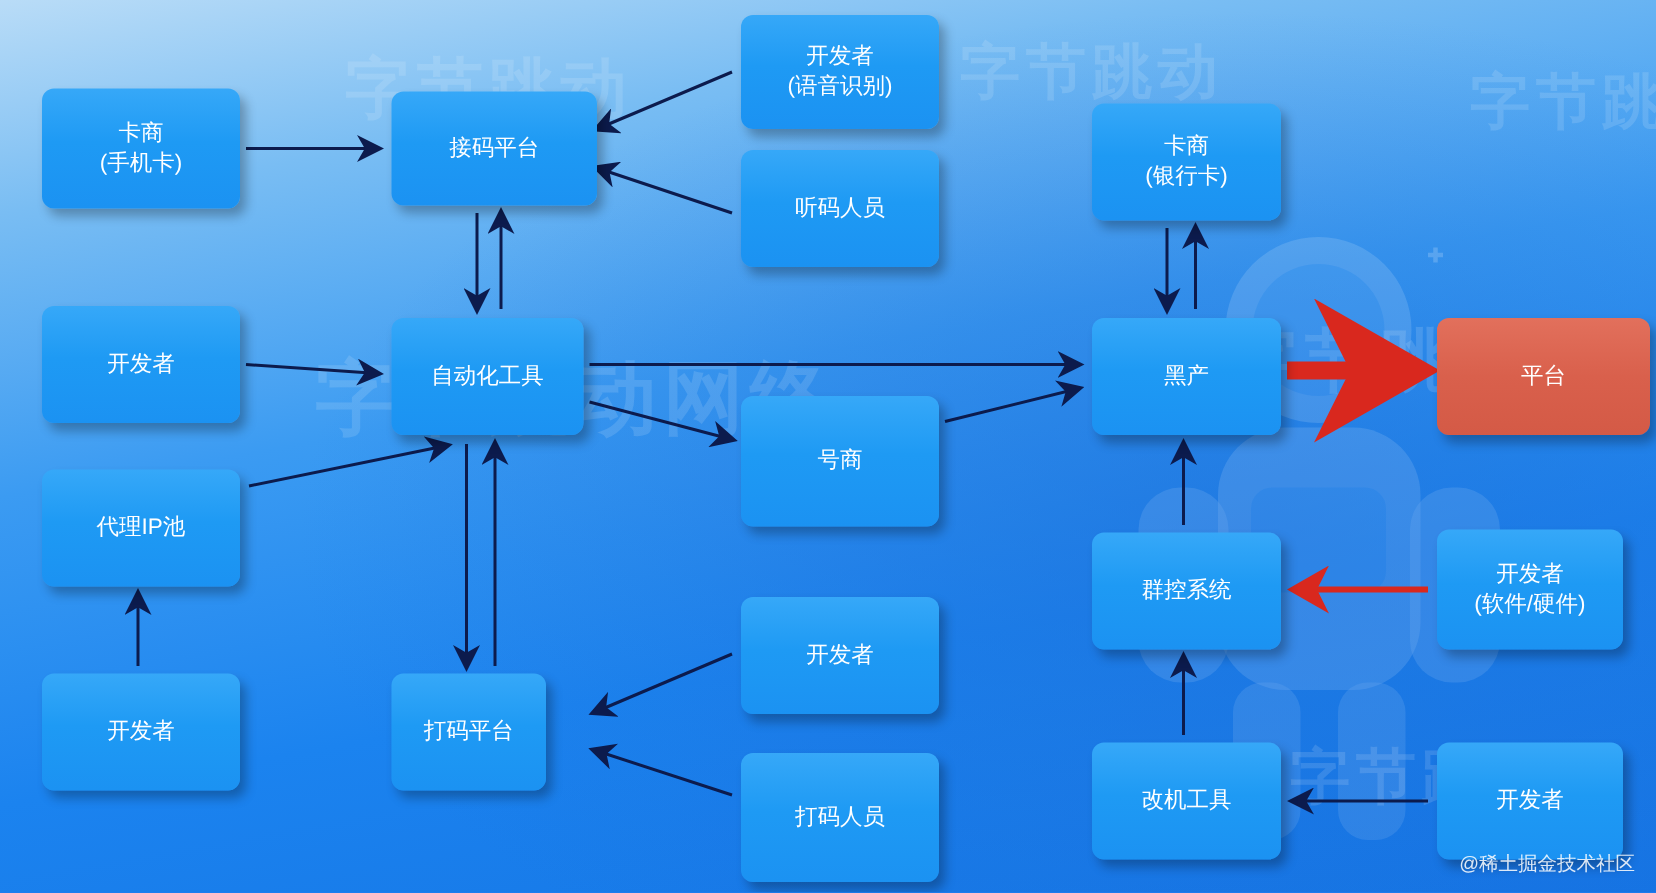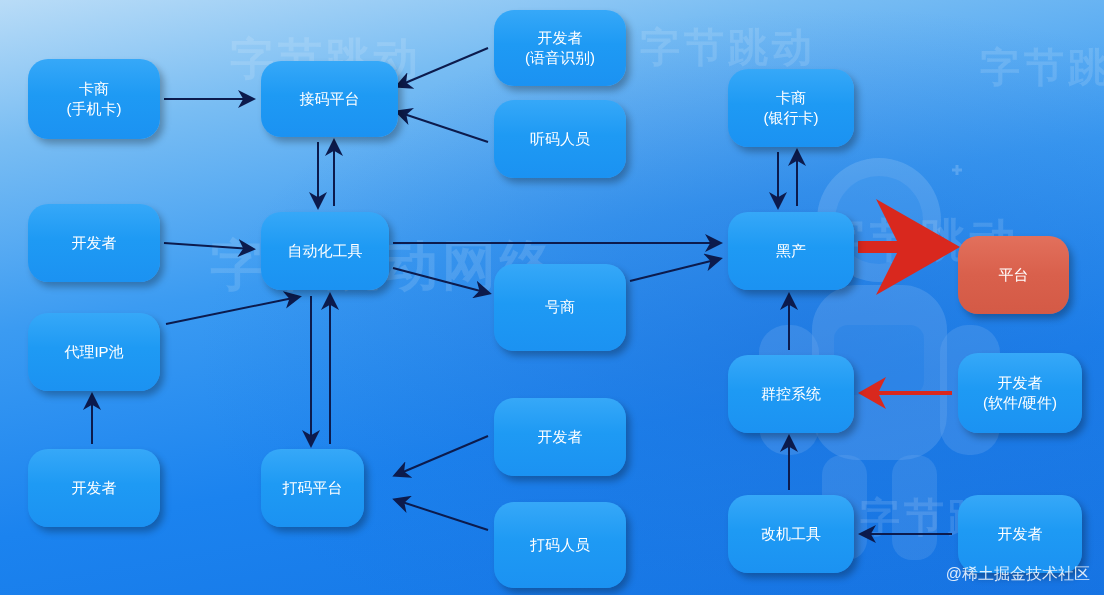--- a/index.html
+++ b/index.html
@@ -40,41 +40,41 @@
   svg.edges {
     position: absolute;
     left: 0; top: 0;
     width: 1104px;
     height: 595px;
     pointer-events: none;
   }
   .node {
     position: absolute;
     box-sizing: border-box;
-    border-radius: 20px;
+    border-radius: 8px;
     color: #ffffff;
     display: flex;
     align-items: center;
     justify-content: center;
     text-align: center;
     line-height: 1.35;
     font-size: 15px;
     box-shadow: 4px 5px 7px rgba(0,0,0,0.28);
     background: linear-gradient(180deg, #36a8f8 0%, #1e9af4 45%, #1b92f2 100%);
   }
   .node.red {
     background: linear-gradient(180deg, #e2705c 0%, #d9604c 50%, #d45a46 100%);
   }
   .node span { display: block; }
   .credit {
     position: absolute;
     right: 14px;
     bottom: 10px;
     color: rgba(255,255,255,0.85);
-    font-size: 16px;
+    font-size: 13px;
     pointer-events: none;
   }
 </style>
 </head>
 <body>
 
 <div id="stage">
 
   <div id="watermarks">
       <div class="wm" style="left: 230px; top: 10px; font-size: 44px;">字节跳动</div>
@@ -174,21 +174,21 @@
       <div class="node" style="left: 494px; top: 264px; width: 132px; height: 87px;">
         <div>
           <span>号商</span>
         </div>
       </div>
       <div class="node" style="left: 728px; top: 212px; width: 126px; height: 78px;">
         <div>
           <span>黑产</span>
         </div>
       </div>
-      <div class="node red" style="left: 958px; top: 212px; width: 111px; height: 78px; margin-top: 24px;">
+      <div class="node red" style="left: 958px; top: 212px; width: 142px; height: 78px;">
         <div>
           <span>平台</span>
         </div>
       </div>
       <div class="node" style="left: 28px; top: 313px; width: 132px; height: 78px;">
         <div>
           <span>代理IP池</span>
         </div>
       </div>
       <div class="node" style="left: 958px; top: 353px; width: 124px; height: 80px;">

